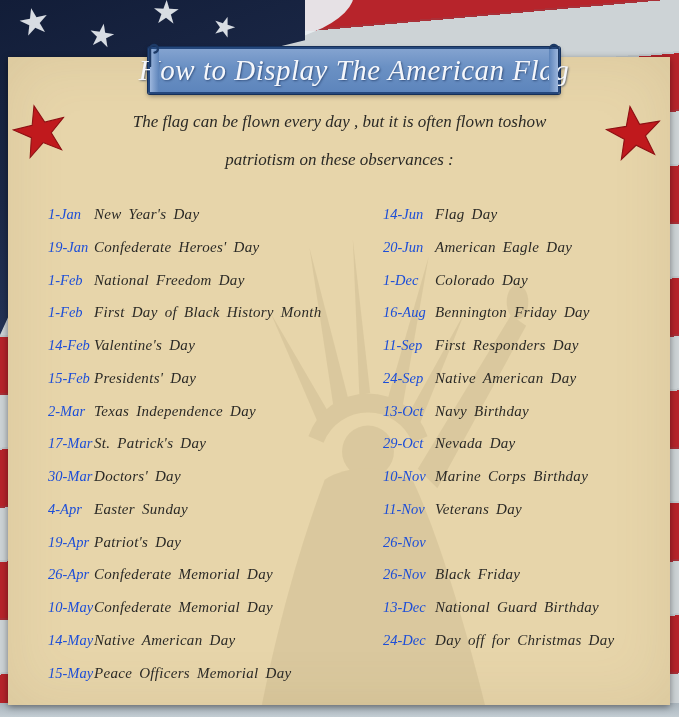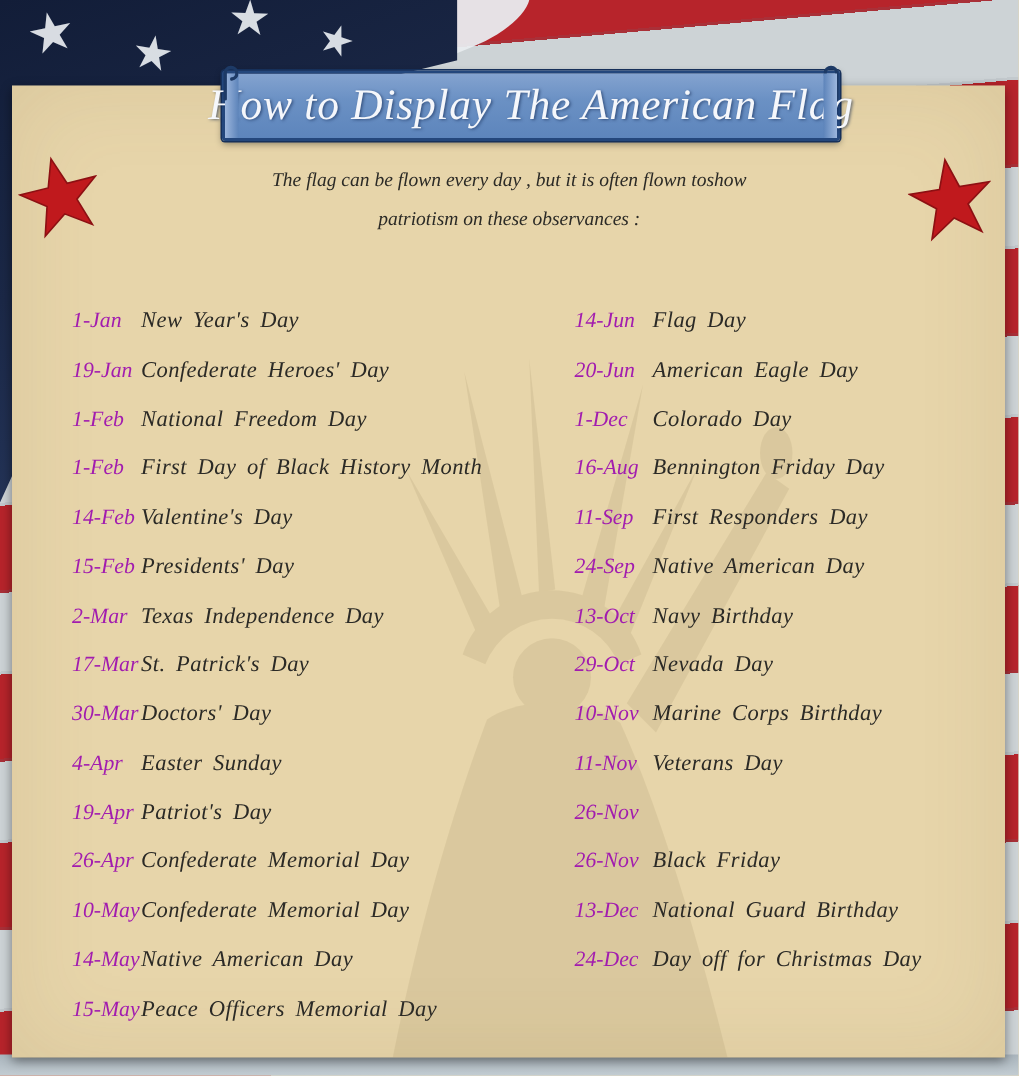--- a/index.html
+++ b/index.html
@@ -55,32 +55,32 @@
   .curl{position:absolute;width:16px;height:26px;}
   .curl.left{left:-7px;top:-8px;}
   .curl.right{right:-7px;top:-8px;transform:scaleX(-1);}
   .banner-title{
     margin:0;font-size:29px;font-weight:normal;font-style:italic;
     color:#f5f7fb;letter-spacing:.5px;white-space:nowrap;
     text-shadow:1px 1px 2px rgba(15,35,75,.55);
   }
   
   .intro-line{position:absolute;left:0;width:679px;margin:0;text-align:center;
-    font-style:italic;font-size:13px;color:#2b2a26;}
+    font-style:italic;font-size:17px;color:#2b2a26;}
   .intro-line.l1{top:112px;}
-  .intro-line.l2{top:138px;}
+  .intro-line.l2{top:150px;}
   .red-star{position:absolute;}
   .red-star.left{left:13px;top:103px;transform:rotate(-14deg);}
   .red-star.right{left:606px;top:104px;transform:rotate(-9deg);}
   
   .col{position:absolute;top:206px;}
   .col-left{left:48px;width:322px;}
   .col-right{left:383px;width:285px;}
   .row{height:32.75px;display:flex;align-items:baseline;white-space:nowrap;}
-  .date{font-style:italic;font-size:14.5px;color:#a21caf;flex:0 0 auto;}
+  .date{font-style:italic;font-size:14.5px;color:#1d4ed8;flex:0 0 auto;}
   .col-left .date{width:46px;}
   .col-right .date{width:52px;}
   .name{font-style:italic;font-size:15px;color:#2b2a26;word-spacing:3px;letter-spacing:.3px;}
 </style>
 </head>
 <body>
 
 <div class="flag-bg">
   <div class="stripes"></div>
   <div class="dove"></div>

